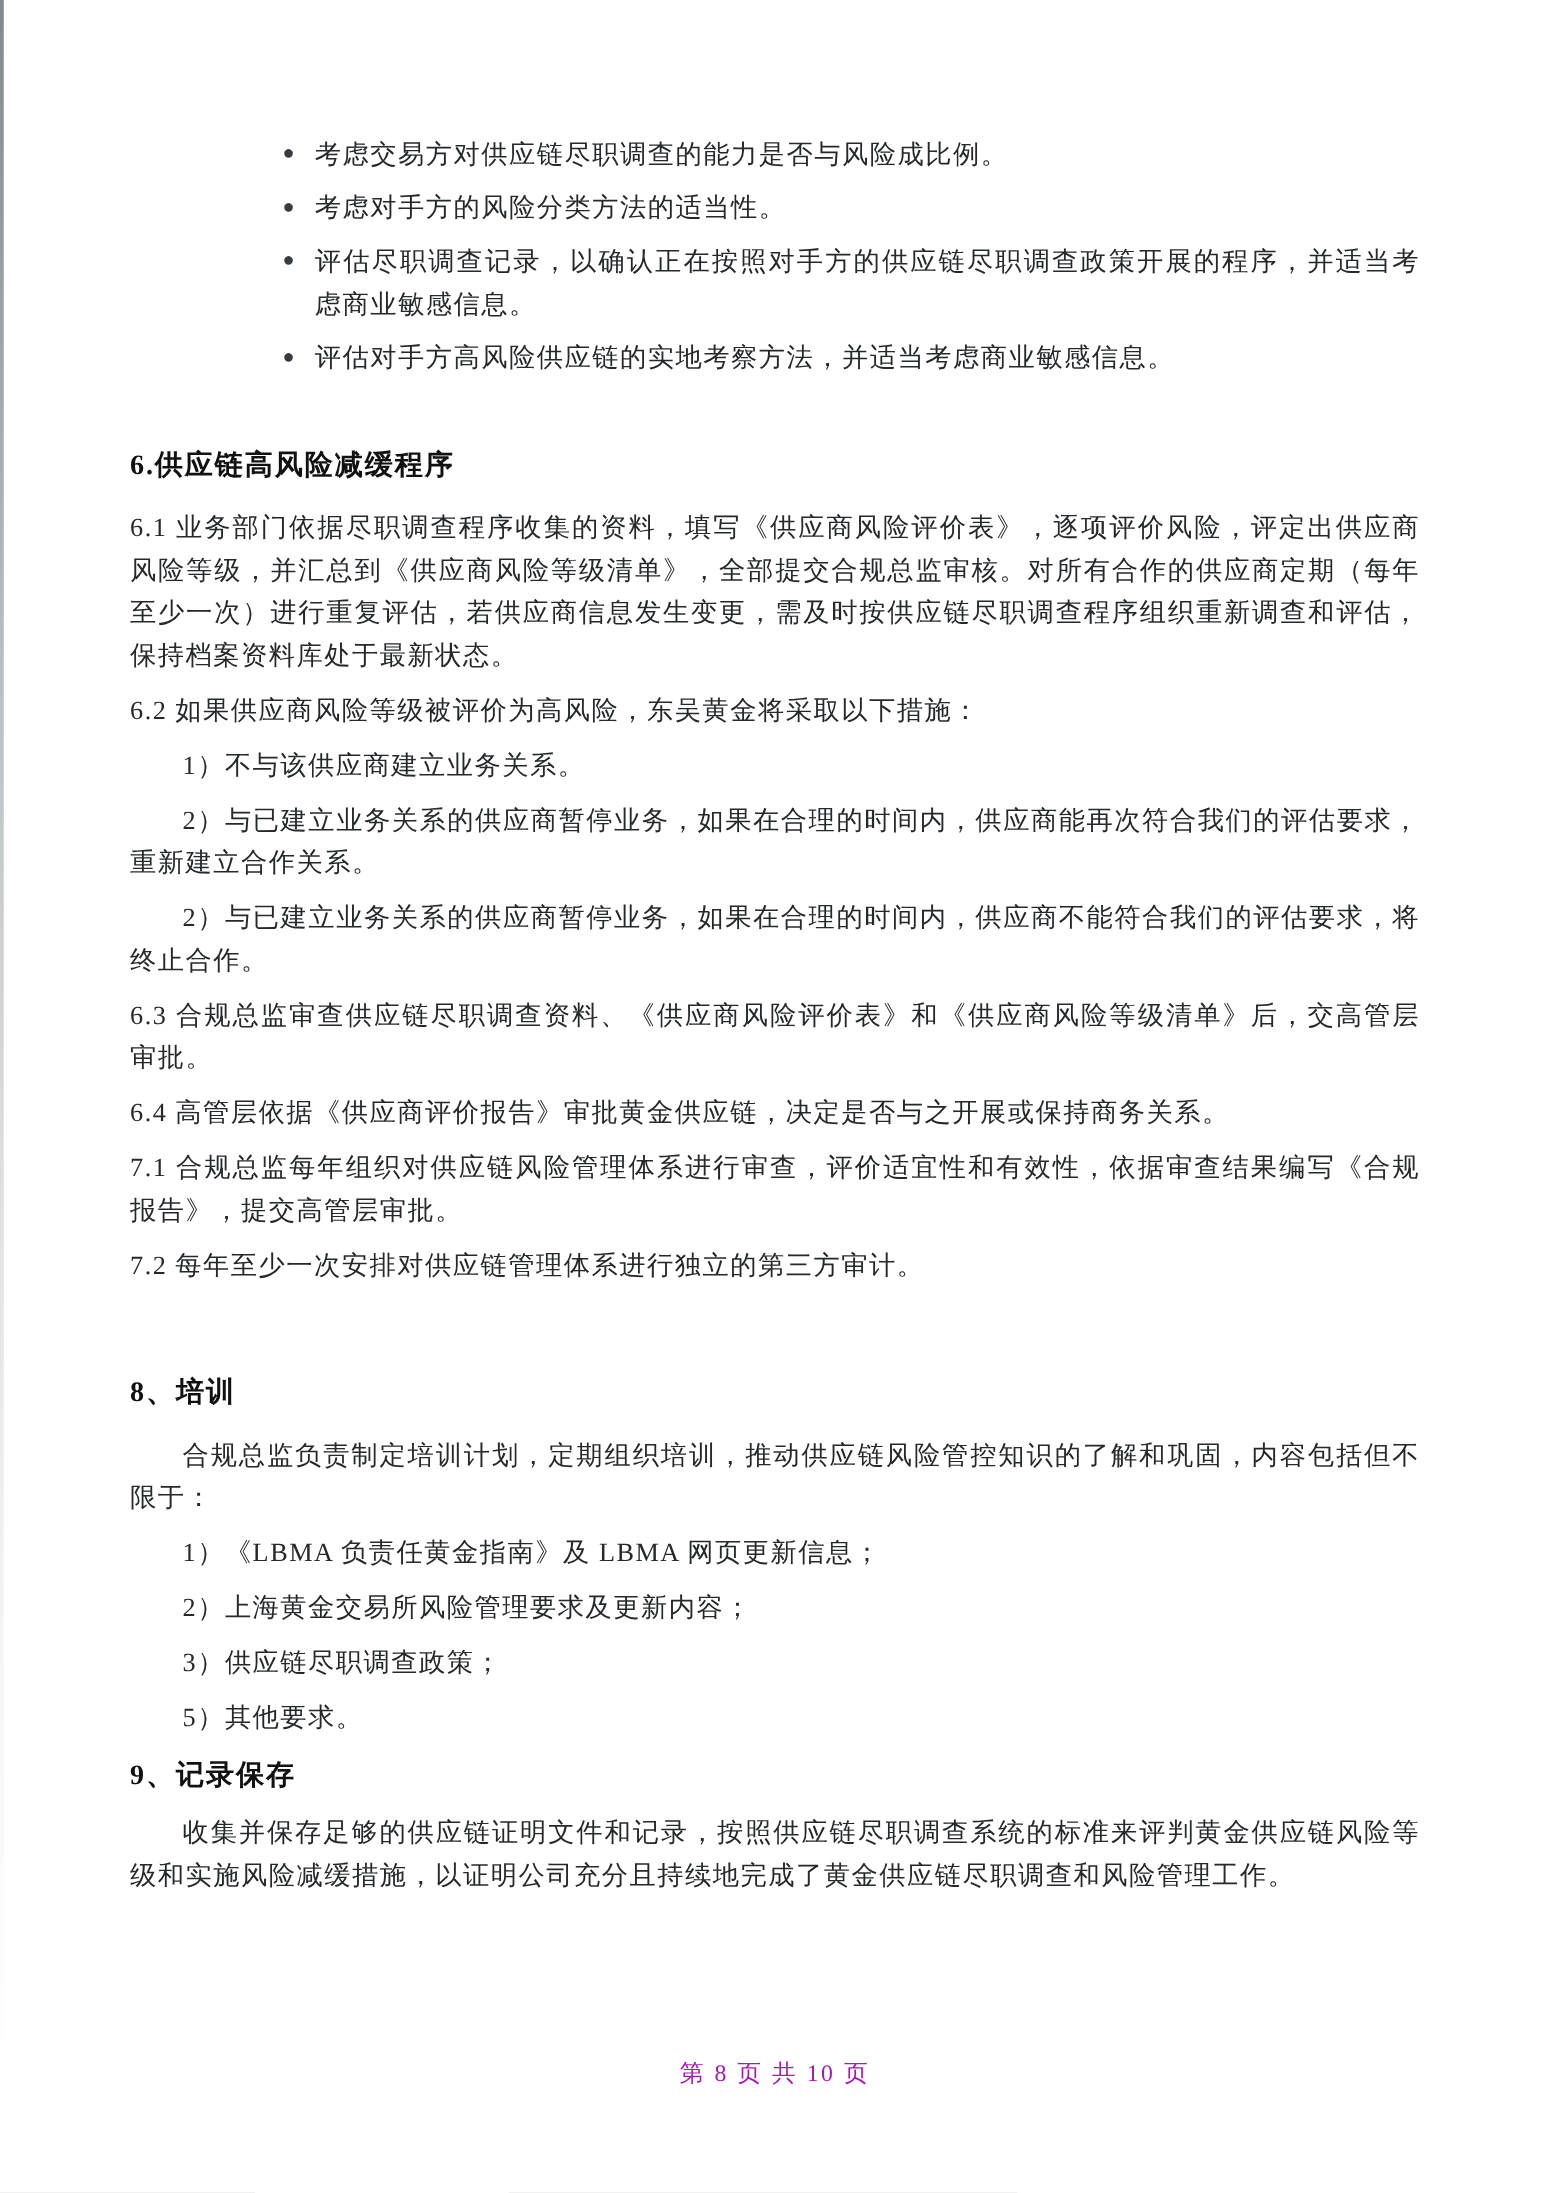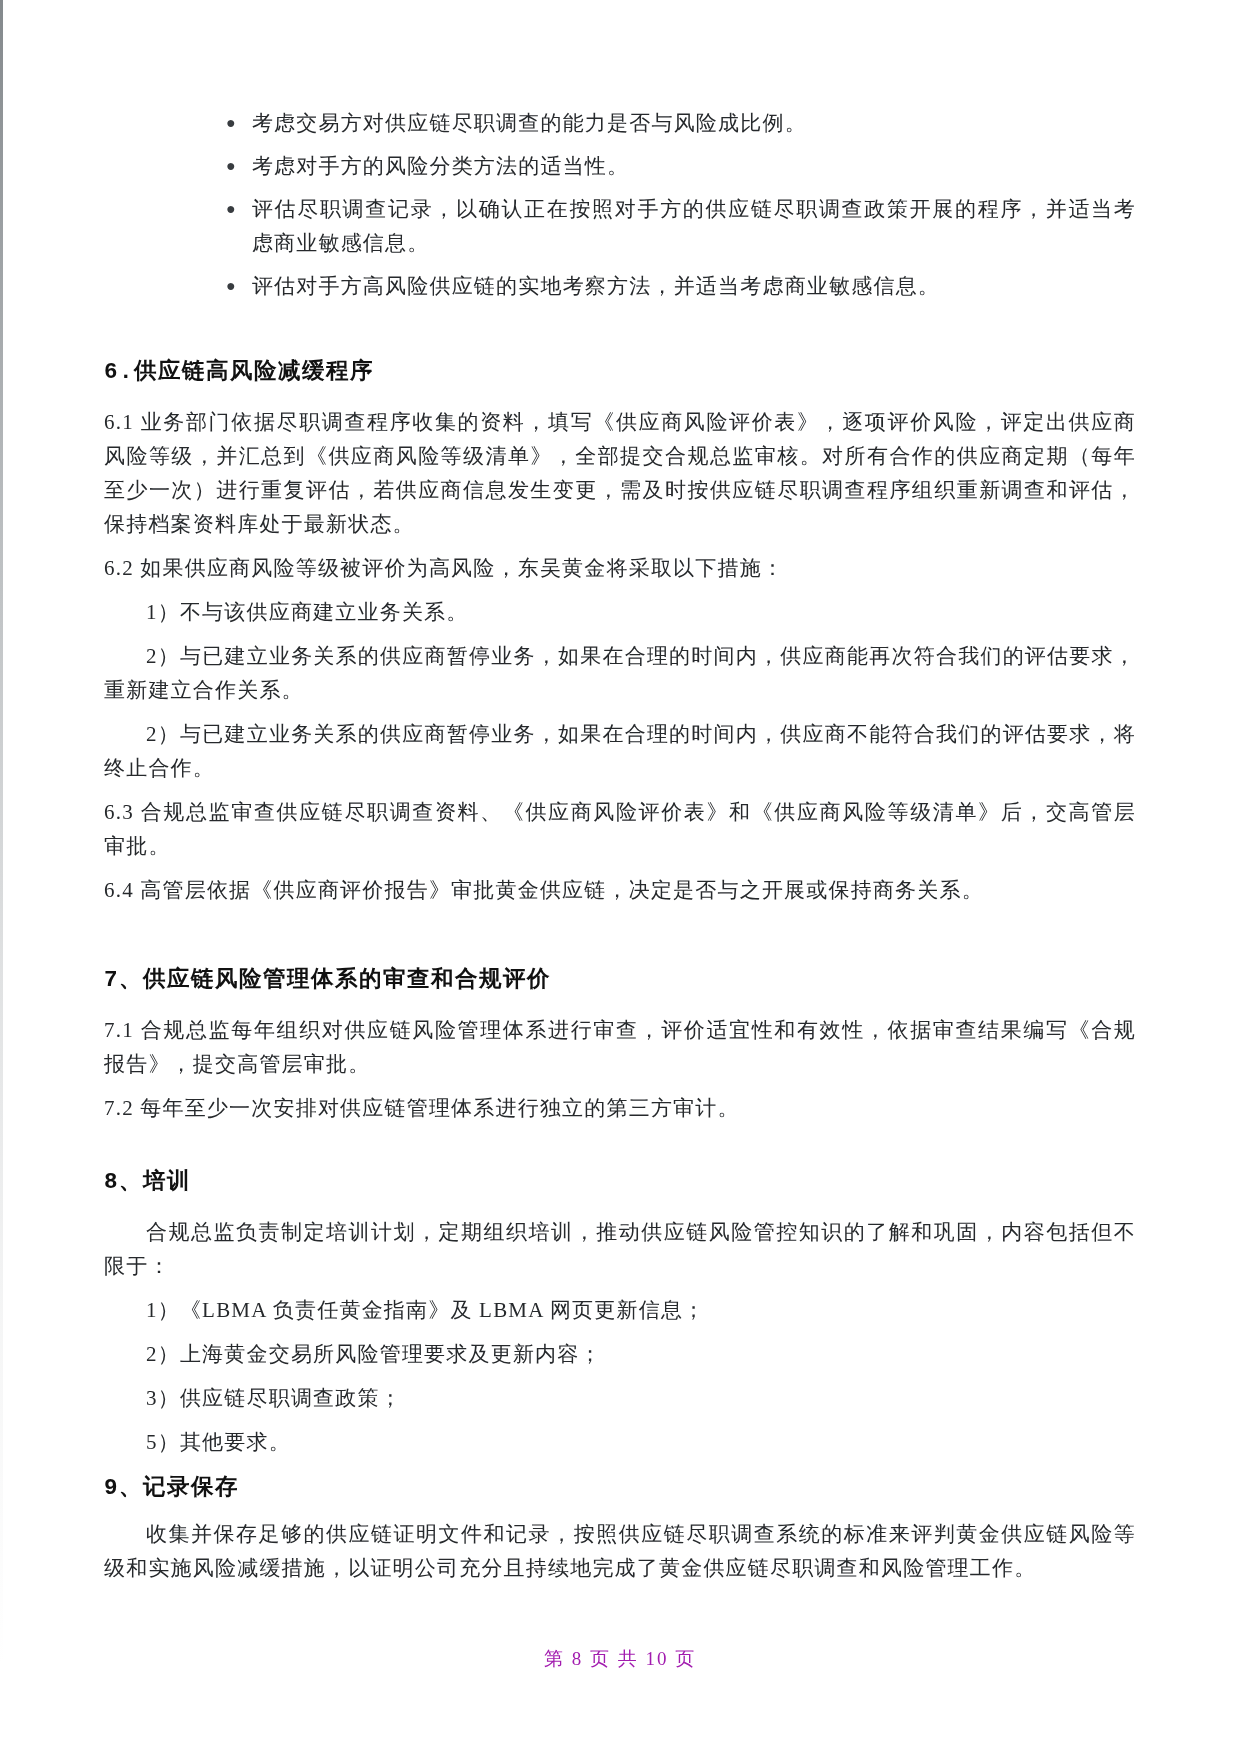--- a/index.html
+++ b/index.html
@@ -55,31 +55,31 @@
     line-height: 34px;
     margin-right: 15px;
     color: #383c40;
   }
   .bullet-text {
     flex: 1 1 auto;
     text-align: justify;
   }
   
   .sec-heading {
-    font-family: Liberation Mono, monospace;
+    font-family: Liberation Serif, serif;
     font-weight: 700;
     color: #111111;
     font-size: 22.5px;
     letter-spacing: 1.5px;
     line-height: 30px;
     margin: 0 0 18px 0;
   }
   .mt-h6 { margin-top: 54px; }
   .mt-h7 { margin-top: 58px; }
-  .mt-h8 { margin-top: 42px; }
+  .mt-h8 { margin-top: 70px; }
   .mt-h9 { margin-top: 14px; margin-bottom: 14px; }
   
   .para {
     font-size: 21px;
     line-height: 34px;
     letter-spacing: 1.2px;
     text-align: justify;
     margin: 0 0 10px 0;
   }
   .indent2 { text-indent: 2em; }
@@ -132,21 +132,20 @@
 
     <h2 class="sec-heading mt-h6">6.供应链高风险减缓程序</h2>
     <p class="para">6.1 业务部门依据尽职调查程序收集的资料，填写《供应商风险评价表》，逐项评价风险，评定出供应商风险等级，并汇总到《供应商风险等级清单》，全部提交合规总监审核。对所有合作的供应商定期（每年至少一次）进行重复评估，若供应商信息发生变更，需及时按供应链尽职调查程序组织重新调查和评估，保持档案资料库处于最新状态。</p>
     <p class="para">6.2 如果供应商风险等级被评价为高风险，东吴黄金将采取以下措施：</p>
     <p class="sub-item">1）不与该供应商建立业务关系。</p>
     <p class="sub-item">2）与已建立业务关系的供应商暂停业务，如果在合理的时间内，供应商能再次符合我们的评估要求，重新建立合作关系。</p>
     <p class="sub-item">2）与已建立业务关系的供应商暂停业务，如果在合理的时间内，供应商不能符合我们的评估要求，将终止合作。</p>
     <p class="para">6.3 合规总监审查供应链尽职调查资料、《供应商风险评价表》和《供应商风险等级清单》后，交高管层审批。</p>
     <p class="para">6.4 高管层依据《供应商评价报告》审批黄金供应链，决定是否与之开展或保持商务关系。</p>
 
-    <h2 class="sec-heading mt-h7">7、供应链风险管理体系的审查和合规评价</h2>
     <p class="para">7.1 合规总监每年组织对供应链风险管理体系进行审查，评价适宜性和有效性，依据审查结果编写《合规报告》，提交高管层审批。</p>
     <p class="para">7.2 每年至少一次安排对供应链管理体系进行独立的第三方审计。</p>
 
     <h2 class="sec-heading mt-h8">8、培训</h2>
     <p class="para indent2">合规总监负责制定培训计划，定期组织培训，推动供应链风险管控知识的了解和巩固，内容包括但不限于：</p>
     <p class="sub-item">1）《LBMA 负责任黄金指南》及 LBMA 网页更新信息；</p>
     <p class="sub-item">2）上海黄金交易所风险管理要求及更新内容；</p>
     <p class="sub-item">3）供应链尽职调查政策；</p>
     <p class="sub-item">5）其他要求。</p>
 

